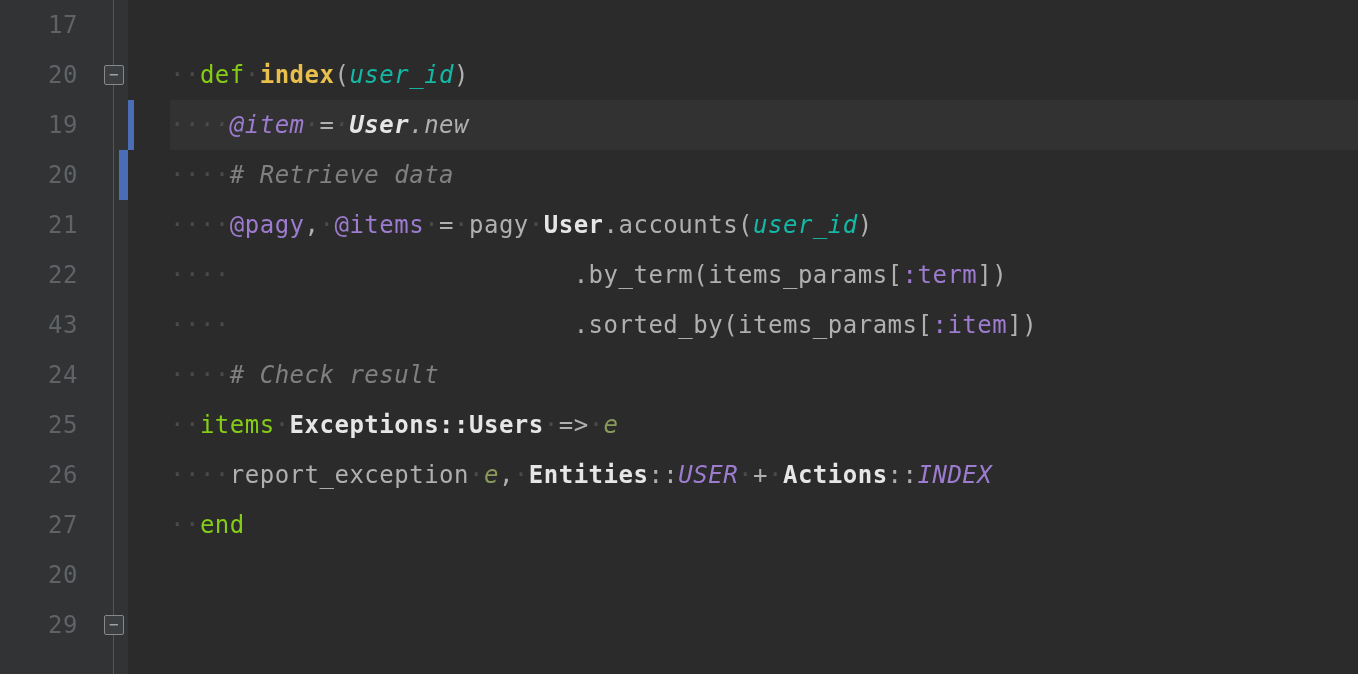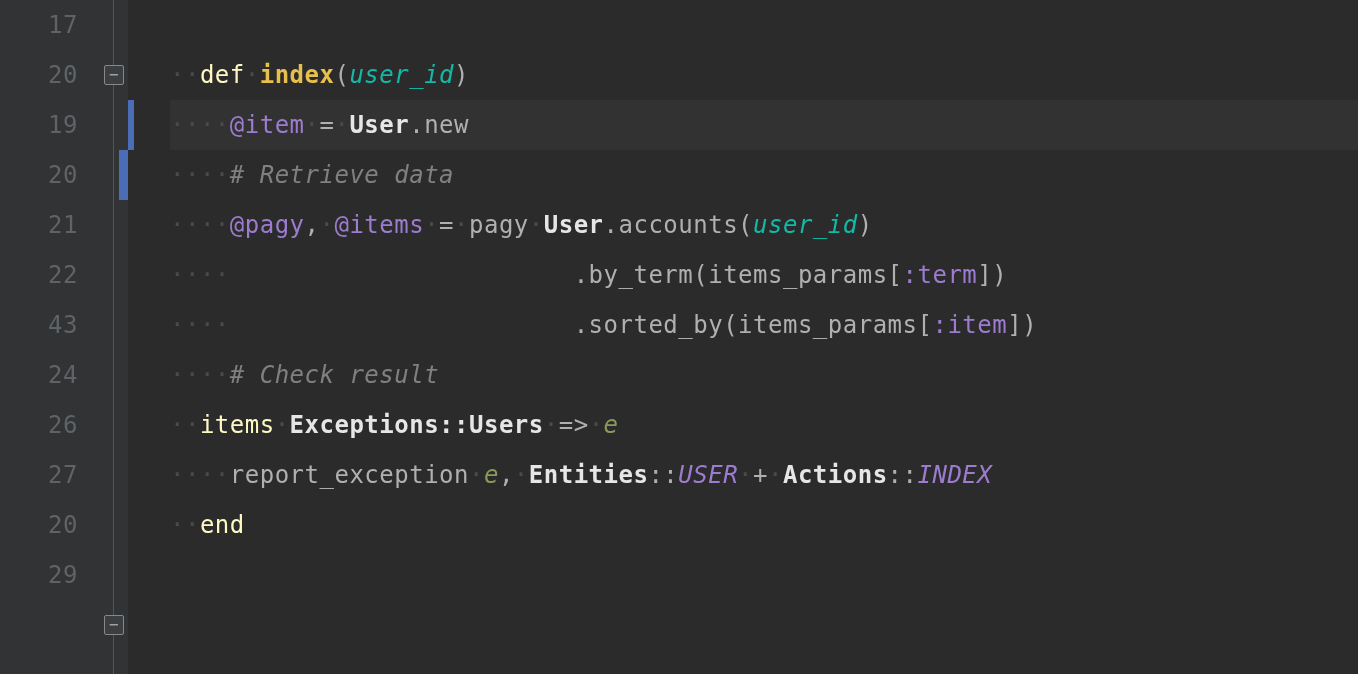--- a/index.html
+++ b/index.html
@@ -63,34 +63,35 @@
     left: -9px;
     width: 9px;
     background: #4a6db5;
   }
   .line {
     height: 50px;
     line-height: 50px;
     white-space: pre;
   }
   .ws     { color: #4b4b4b; }
-  .kw     { color: #fef9c3; text-align: center; }
+  .kw     { color: #84cc16; text-align: center; }
   .def    { color: #e8bf4c; font-weight: bold; }
   .param  { color: #14b8a6; font-style: italic; }
   .cmt    { color: #808080; font-style: italic; }
   .ivar   { color: #9d7ccf; }
   .cls    { color: #e6e6e6; font-weight: bold; }
   .plain  { color: #b0b0b0; }
   .sym    { color: #9d7ccf; }
   .op     { color: #b0b0b0; }
   .exvar  { color: #8a9a5b; font-style: italic; }
   .const  { color: #9d7ccf; font-style: italic; }
 
   .active-line {
     background: #323232;
+    font-style: italic;
   }
   .caret-marker {
     position: absolute;
     left: 0;
     width: 6px;
     height: 50px;
     background: #4a6db5;
   }
 </style>
 </head>
@@ -100,20 +101,21 @@
 
   <div class="gutter">
     <div class="line">17</div>
     <div class="line">20</div>
     <div class="line">19</div>
     <div class="line">20</div>
     <div class="line">21</div>
     <div class="line">22</div>
     <div class="line">43</div>
     <div class="line">24</div>
+    <div class="line">25</div>
     <div class="line">26</div>
     <div class="line">27</div>
     <div class="line">20</div>
     <div class="line">29</div>
   </div>
 
   <div class="foldcol">
     <div class="fold-line"></div>
     <div id="fold-start" class="fold-icon" style="top: 65px;">−</div>
     <div id="fold-end" class="fold-icon" style="top: 615px;">−</div>

